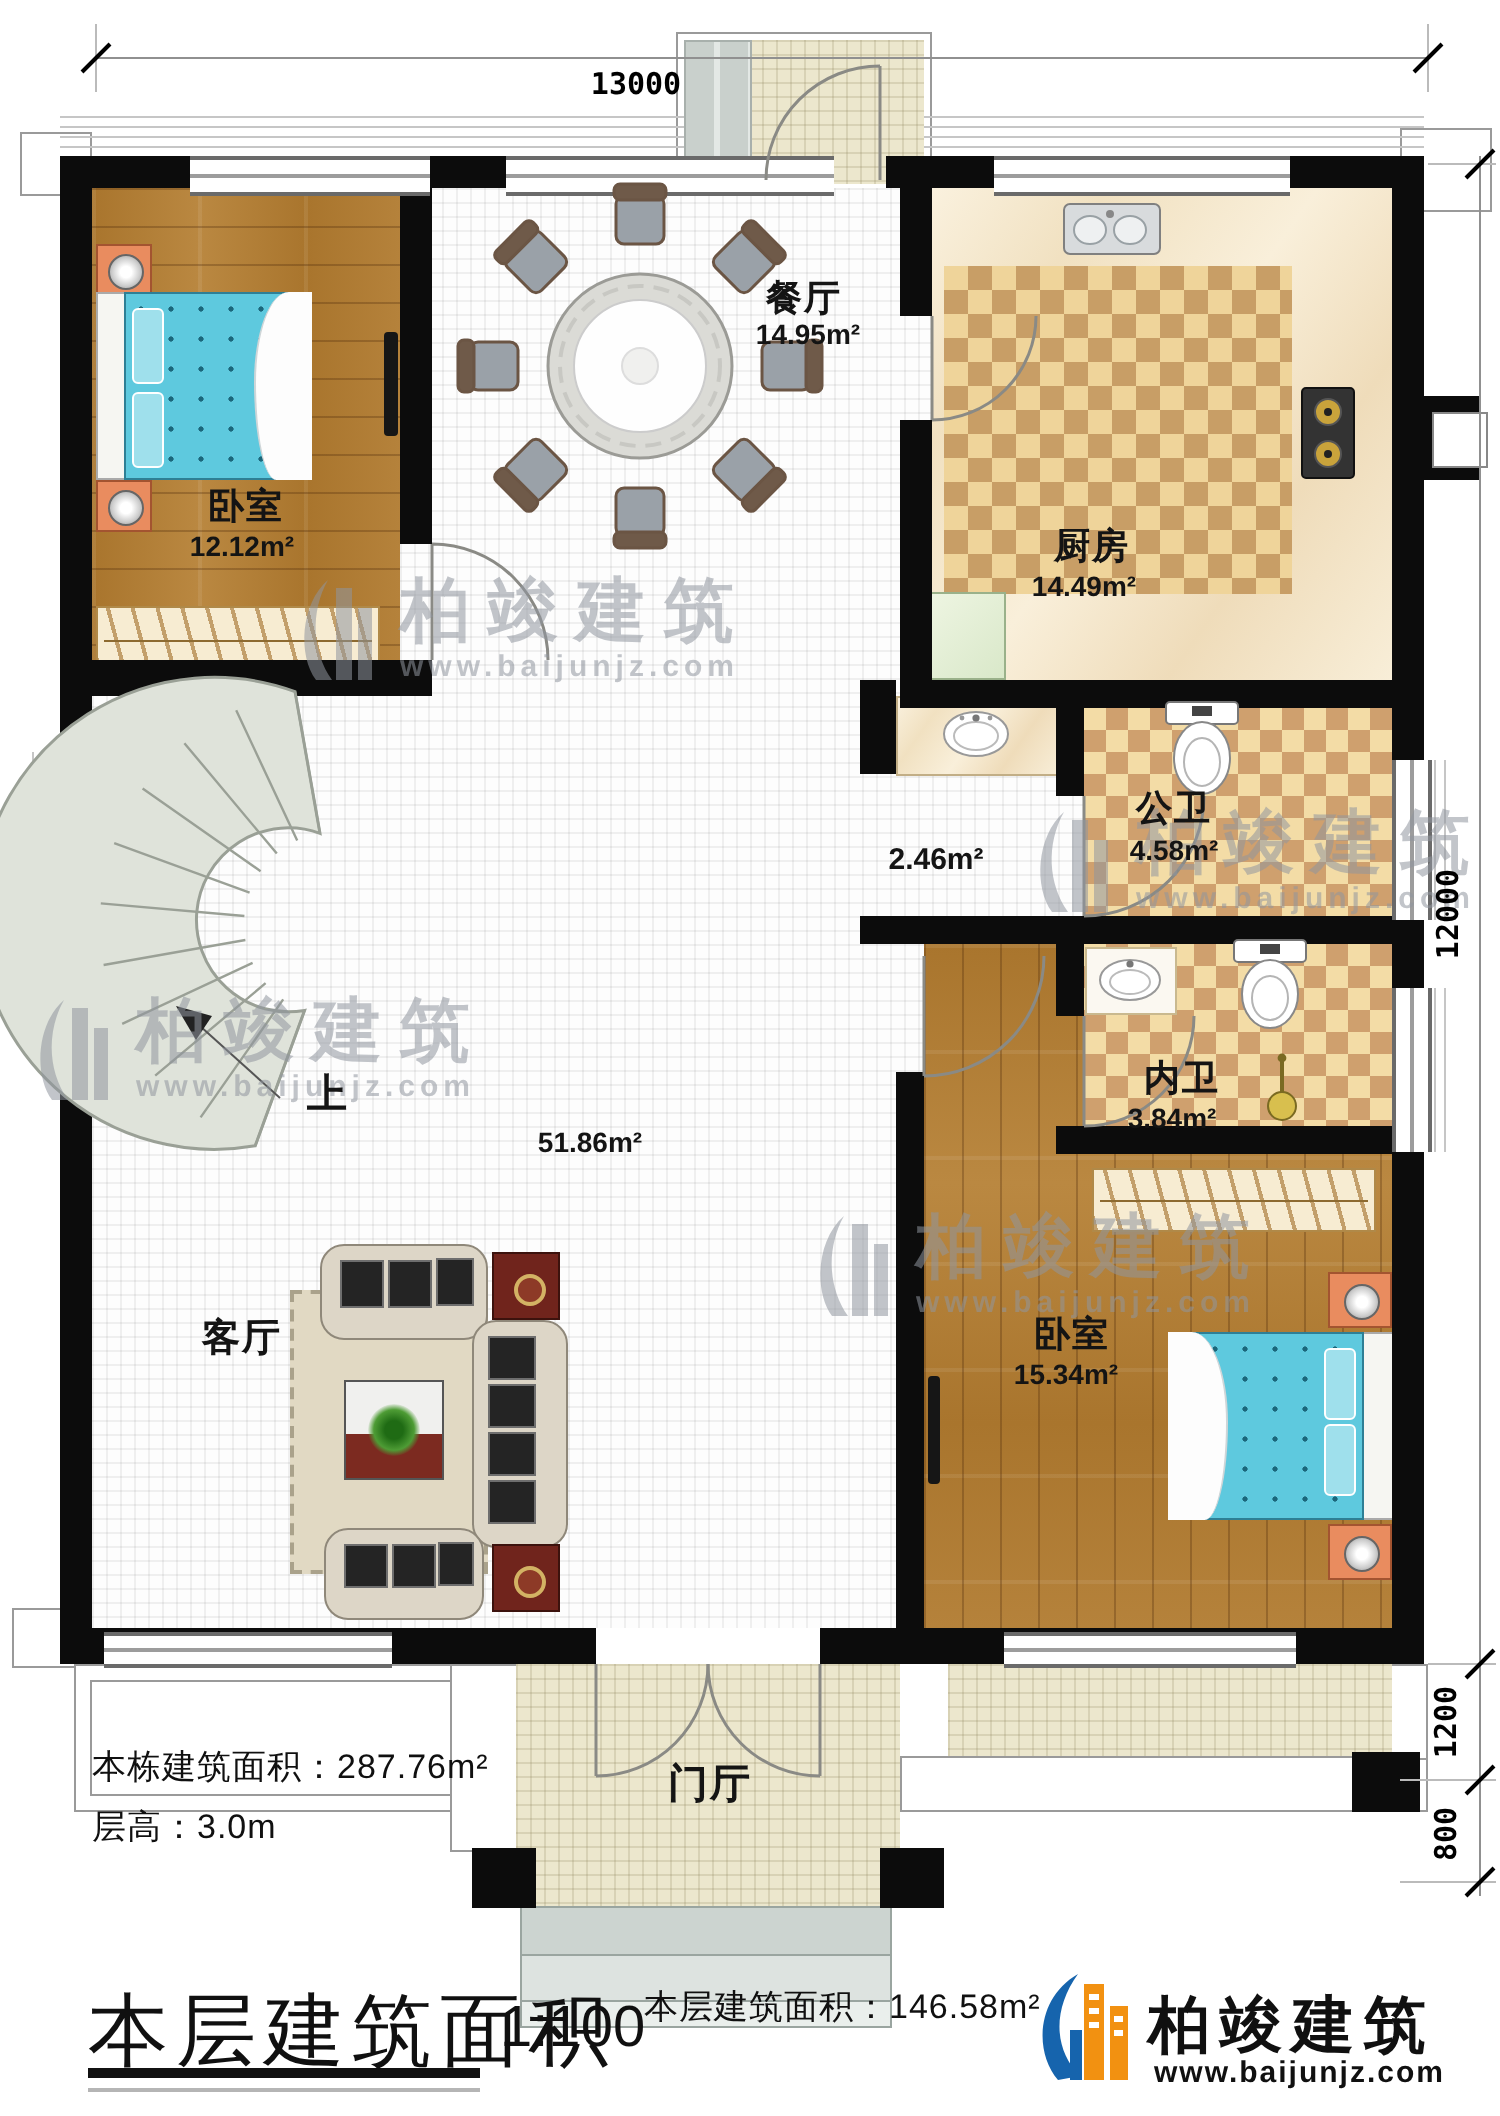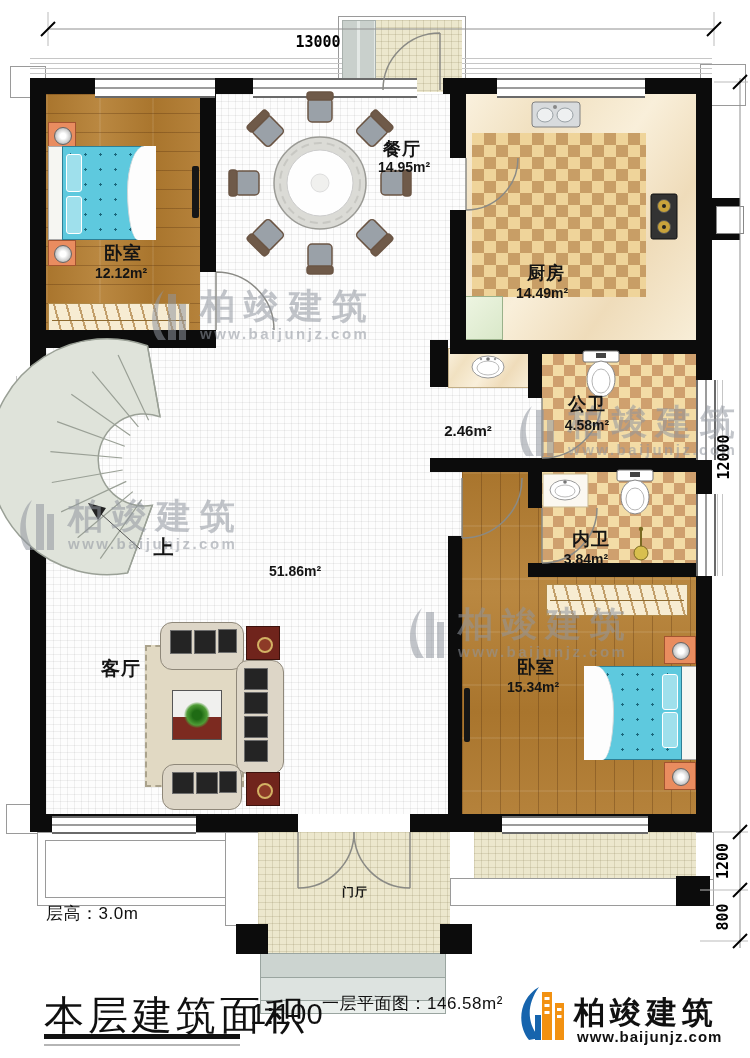--- a/index.html
+++ b/index.html
@@ -376,35 +376,36 @@
   <div class="label room-area" style="left:542px;top:293px;">14.49m²</div>
   <div class="label room-area" style="left:468px;top:430px;font-size:15px;">2.46m²</div>
   <div class="label room-name" style="left:587px;top:404px;">公卫</div>
   <div class="label room-area" style="left:587px;top:425px;">4.58m²</div>
   <div class="label room-name" style="left:591px;top:539px;">内卫</div>
   <div class="label room-area" style="left:586px;top:559px;">3.84m²</div>
   <div class="label room-name" style="left:536px;top:667px;">卧室</div>
   <div class="label room-area" style="left:533px;top:687px;">15.34m²</div>
   <div class="label room-name" style="left:121px;top:634px;font-size:19px;margin-top:35px;">客厅</div>
   <div class="label room-area" style="left:295px;top:571px;font-size:14px;">51.86m²</div>
-  <div class="label room-name" style="left:355px;top:892px;font-size:12px;">门厅</div>
+  <div class="label room-name" style="left:355px;top:892px;font-size:20px;">门厅</div>
   <div class="label room-name" style="left:164px;top:547px;font-size:20px;">上</div>
 
   <div class="dim dim-h" style="left:318px;top:42px;">13000</div>
   <div class="dim dim-v" style="left:724px;top:457px;">12000</div>
   <div class="dim dim-v" style="left:723px;top:861px;">1200</div>
   <div class="dim dim-v" style="left:723px;top:917px;">800</div>
 
+  <div class="txt stat" style="left:46px;top:872px;">本栋建筑面积：287.76m²</div>
   <div class="txt stat" style="left:46px;top:902px;">层高：3.0m</div>
 
   <div class="txt plan-title" style="left:44px;top:988px;">本层建筑面积</div>
   <div class="abs" style="left:44px;top:1034px;width:196px;height:5px;background:#111;"></div>
   <div class="abs" style="left:44px;top:1044px;width:196px;height:2px;background:#b5b5b5;"></div>
   <div class="txt scale-txt" style="left:250px;top:998px;">1:100</div>
-  <div class="txt stat" style="left:322px;top:992px;">一层平面图：146.58m²</div>
+  <div class="txt stat" style="left:322px;top:992px;">本层建筑面积：146.58m²</div>
 
   <div class="abs" style="left:514px;top:984px;width:54px;height:60px;">
     <svg width="54" height="60" viewBox="0 0 54 60">
       <path d="M15,56 C3,42 4,15 25,3 C12,21 13,41 26,54 Z" fill="#1664ad"></path>
       <rect x="28" y="8" width="10" height="48" fill="#f29111"></rect>
       <rect x="41" y="19" width="9" height="37" fill="#f29111"></rect>
       <rect x="21" y="31" width="6" height="25" fill="#1664ad"></rect>
       <rect x="30.5" y="13" width="5" height="3" fill="#fff"></rect>
         <rect x="30.5" y="20" width="5" height="3" fill="#fff"></rect>
       <rect x="30.5" y="27" width="5" height="3" fill="#fff"></rect>

